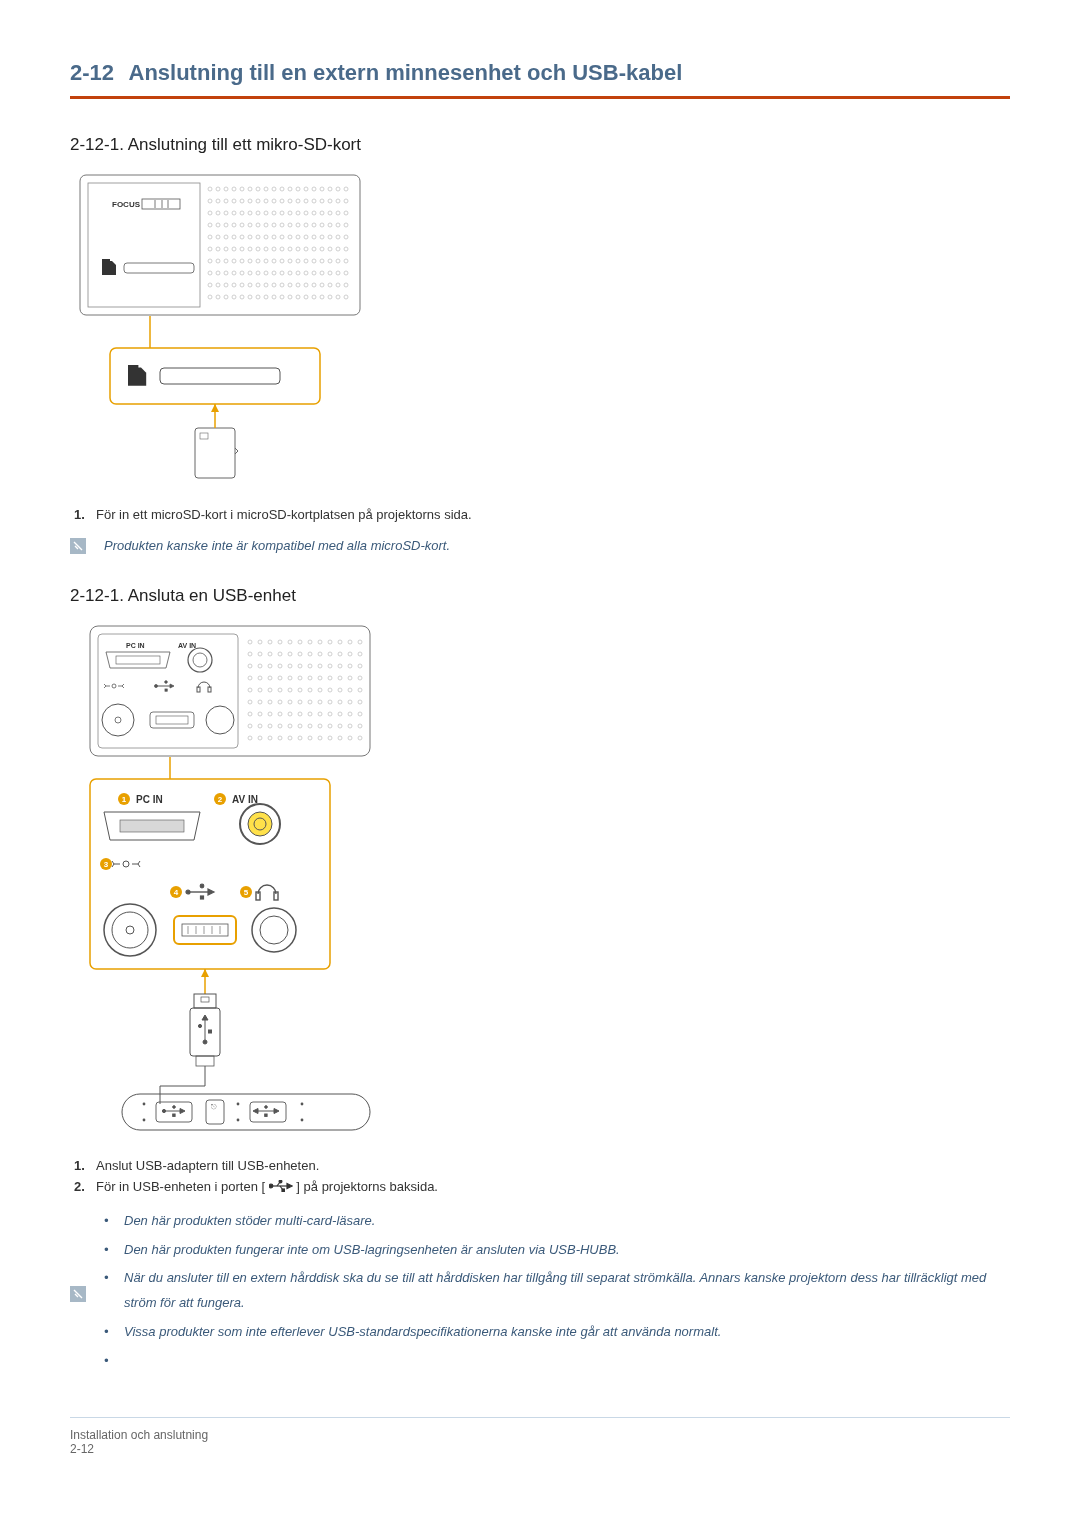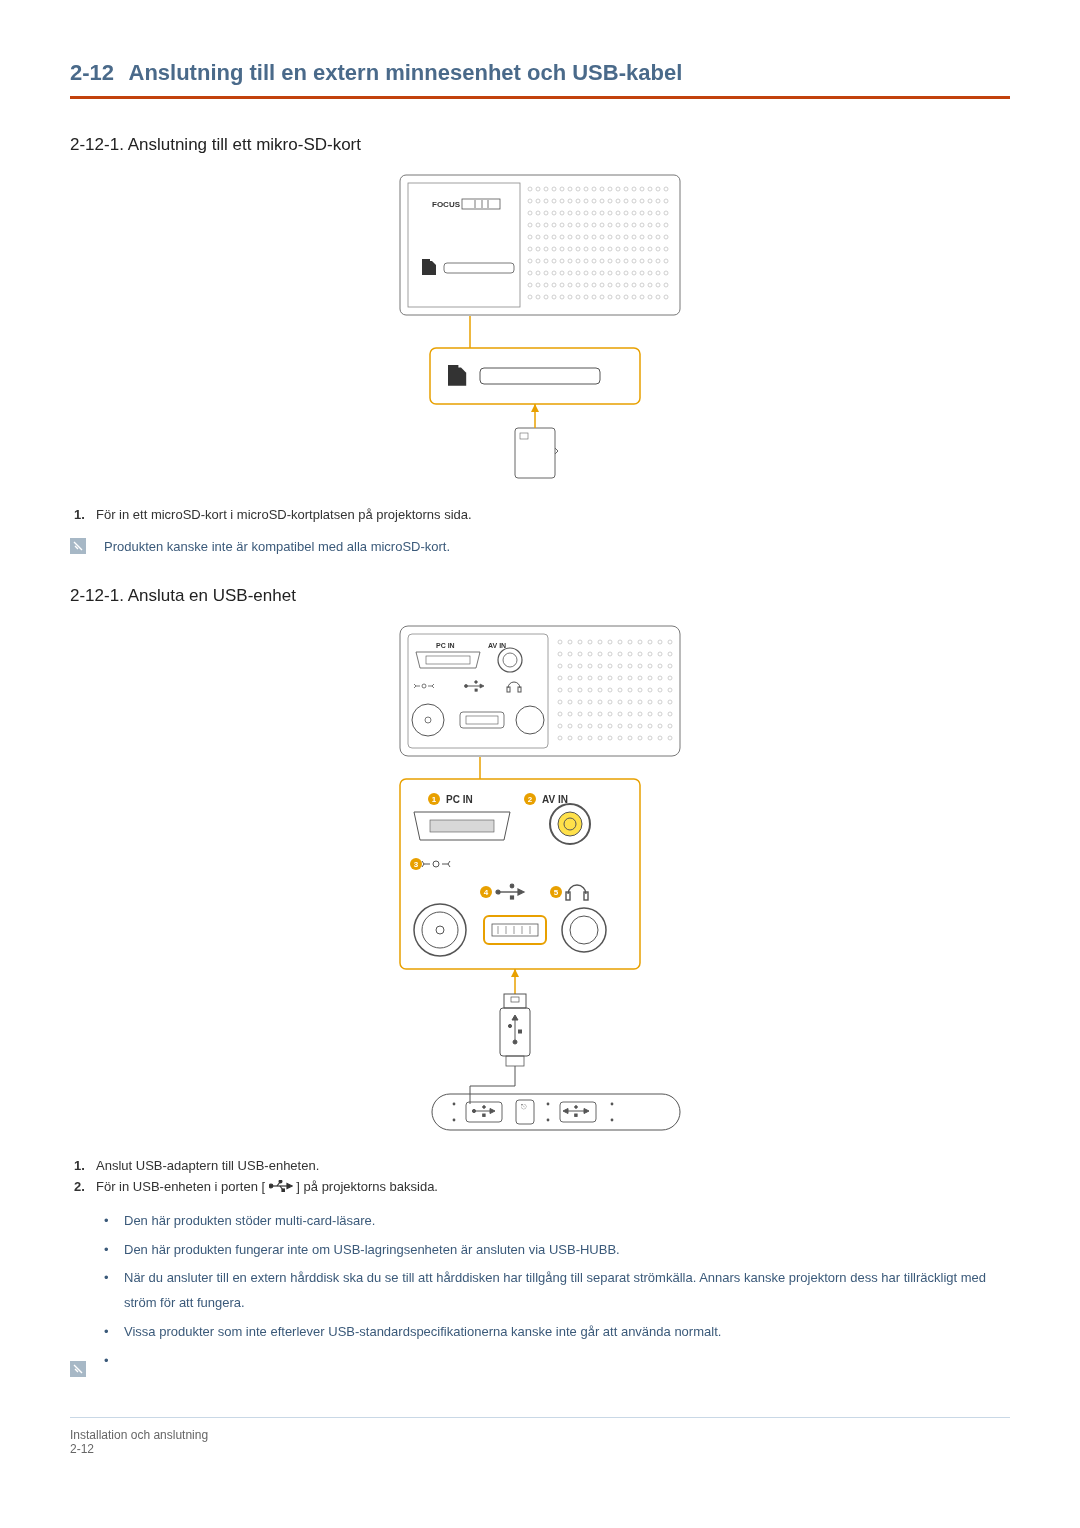--- a/index.html
+++ b/index.html
@@ -28,38 +28,38 @@
     font-weight: bold;
   }
   .h2 {
     color: #222;
     font-size: 17px;
     font-weight: normal;
     margin-bottom: 18px;
   }
   .figure {
     display: flex;
-    justify-content: center;
     margin: 18px 0 24px 0;
   }
   .figure svg { display: block; }
   .ol-item {
     display: flex;
     gap: 6px;
     font-size: 13px;
     color: #333;
     margin: 6px 0 4px 0;
     padding-left: 4px;
   }
   .ol-num { font-weight: bold; min-width: 16px; }
   .note-row {
     display: flex;
     gap: 18px;
-    align-items: flex-end;
+    align-items: center;
     margin: 14px 0 32px 0;
+    font-style: italic;
   }
   .note-icon {
     width: 16px; height: 16px;
     background: #a7b8c6;
     display: inline-flex;
     align-items: center;
     justify-content: center;
     flex-shrink: 0;
     margin-top: 2px;
   }

